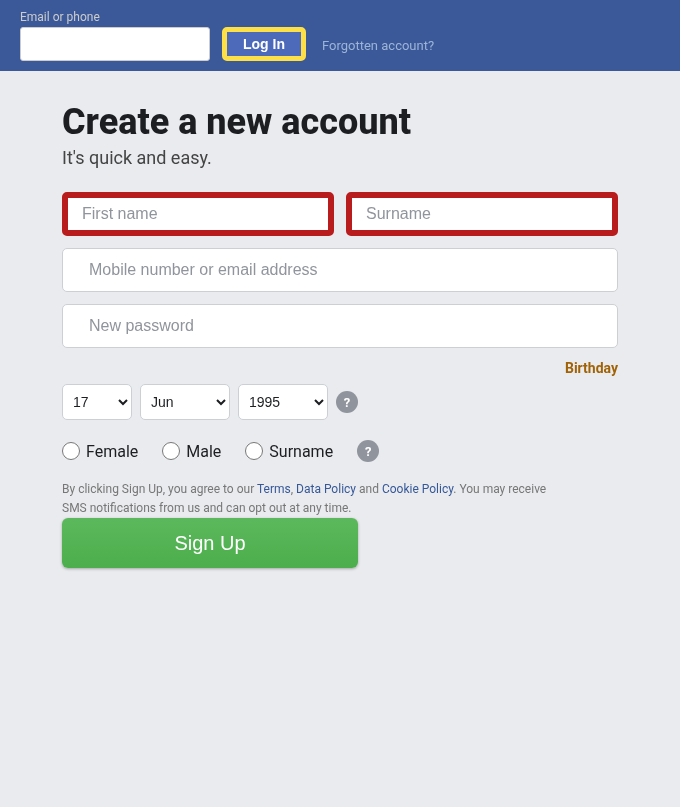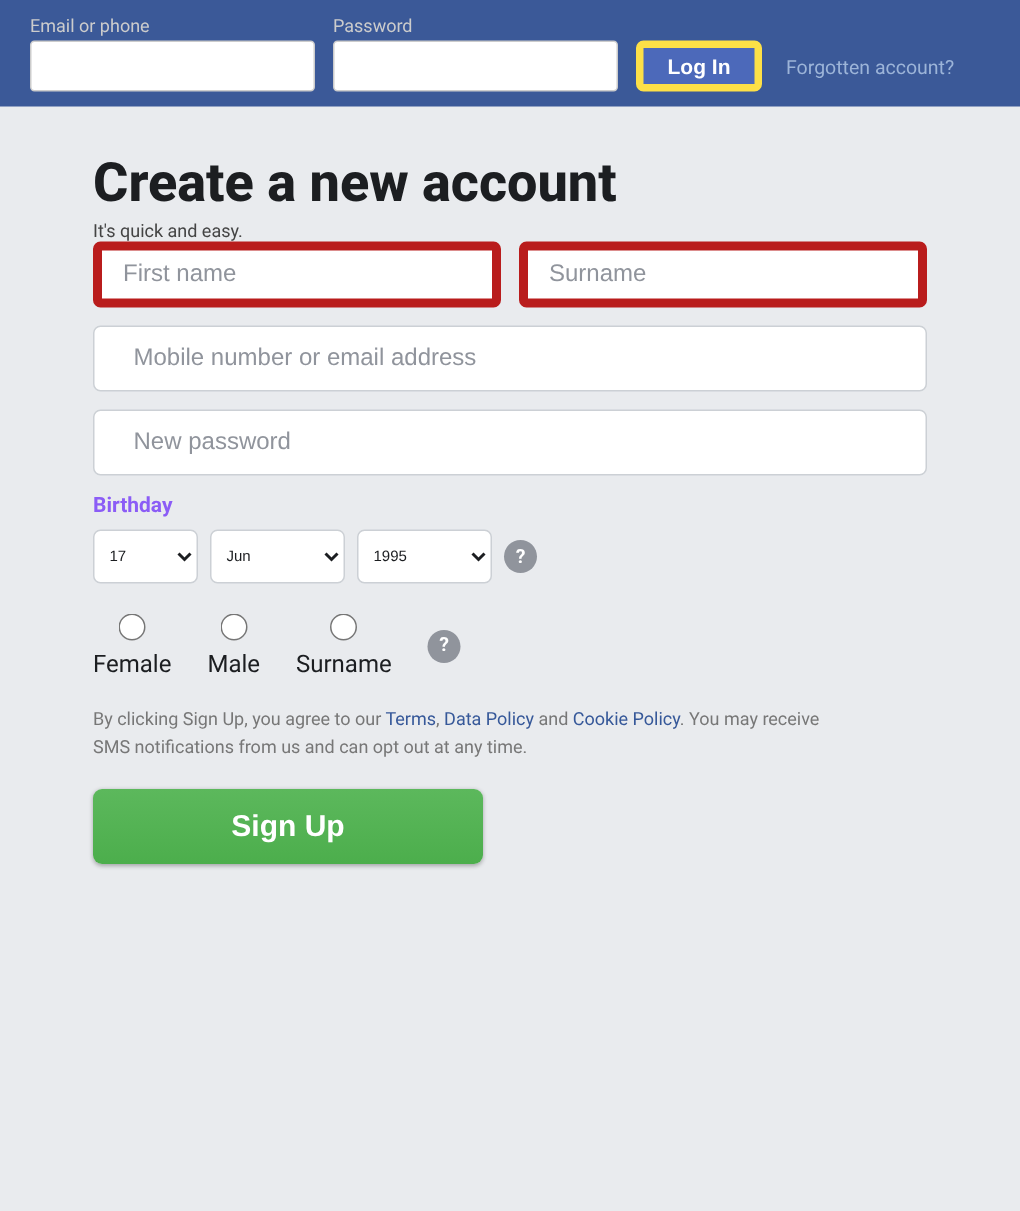--- a/index.html
+++ b/index.html
@@ -66,22 +66,23 @@
     }
 
     .page-title {
       font-size: 36px;
       font-weight: 800;
       color: #1c1e21;
       margin-bottom: 4px;
     }
 
     .page-subtitle {
-      font-size: 12px;
+      font-size: 18px;
       color: #444;
+      margin-bottom: 24px;
     }
 
     
     .form-row {
       display: flex;
       gap: 12px;
       margin-bottom: 12px;
     }
 
     .form-input {
@@ -113,37 +114,38 @@
       margin-bottom: 12px;
     }
     .form-input-full::placeholder {
       color: #90949c;
     }
 
     
     .section-label {
       font-size: 14px;
       font-weight: bold;
-      color: #8b5cf6;
+      color: #a16207;
       margin-bottom: 8px;
+      text-align: right;
     }
 
     .birthday-row {
       display: flex;
       align-items: center;
       gap: 8px;
       margin-bottom: 20px;
     }
 
     .birthday-select {
       height: 36px;
       border: 1px solid #ccd0d5;
       border-radius: 5px;
       padding: 0 6px;
-      font-size: 10px;
+      font-size: 14px;
       color: #1c1e21;
       background: #fff;
       outline: none;
       cursor: pointer;
     }
 
     .select-day { width: 70px; }
     .select-month { width: 90px; }
     .select-year { width: 90px; }
 
@@ -174,71 +176,65 @@
       margin-top: 8px;
     }
 
     .gender-option {
       display: flex;
       align-items: center;
       gap: 6px;
       font-size: 16px;
       color: #1c1e21;
       cursor: pointer;
-      flex-direction: column;
     }
 
     .gender-option input[type="radio"] {
       width: 18px;
       height: 18px;
       cursor: pointer;
       accent-color: #1877f2;
     }
 
     
     .terms-text {
       font-size: 12px;
       color: #777;
       line-height: 1.6;
-      margin-bottom: 18px;
       max-width: 490px;
     }
 
     .terms-link {
       color: #365899;
       text-decoration: none;
     }
 
     
     .signup-btn {
       display: block;
-      width: 260px;
+      width: 296px;
       height: 50px;
       background: linear-gradient(to bottom, #5cb85c, #4cae4c);
       border: none;
       border-radius: 6px;
       color: #fff;
       font-size: 20px;
-      font-weight: bold;
+      font-weight: normal;
       cursor: pointer;
       text-align: center;
       box-shadow: 0 1px 3px rgba(0,0,0,0.3);
     }
   </style>
 </head>
 <body>
 
 <nav class="top-nav">
   <div class="field-group">
     <label>Email or phone</label>
     <input class="form-input" type="text" placeholder="" style="">
-  </div>
-  <div class="field-group">
-    <label>Password</label>
-    <input class="form-input" type="password" placeholder="" style="">
   </div>
   <button class="login-btn">Log In</button>
   <a href="#" class="forgotten-link">Forgotten account?</a>
 </nav>
 
 <main class="main-content">
   <h1 class="page-title">Create a new account</h1>
   <p class="page-subtitle">It's quick and easy.</p>
 
   <form>

